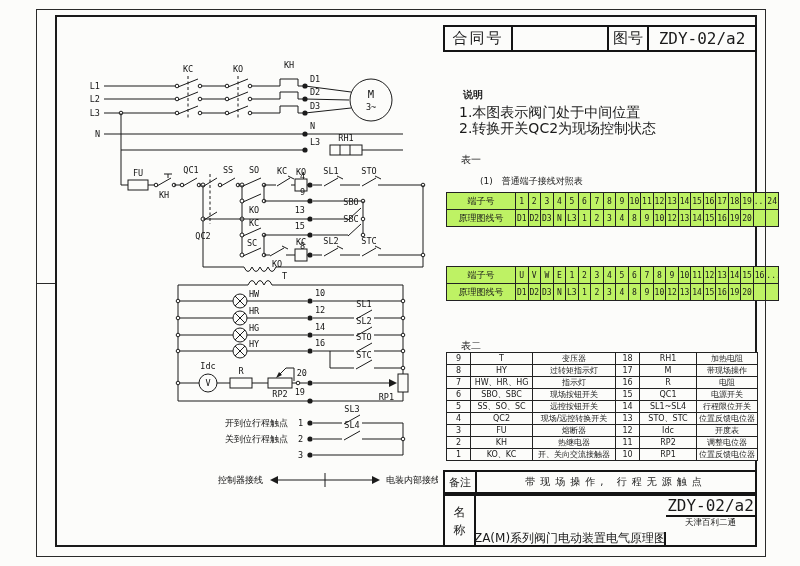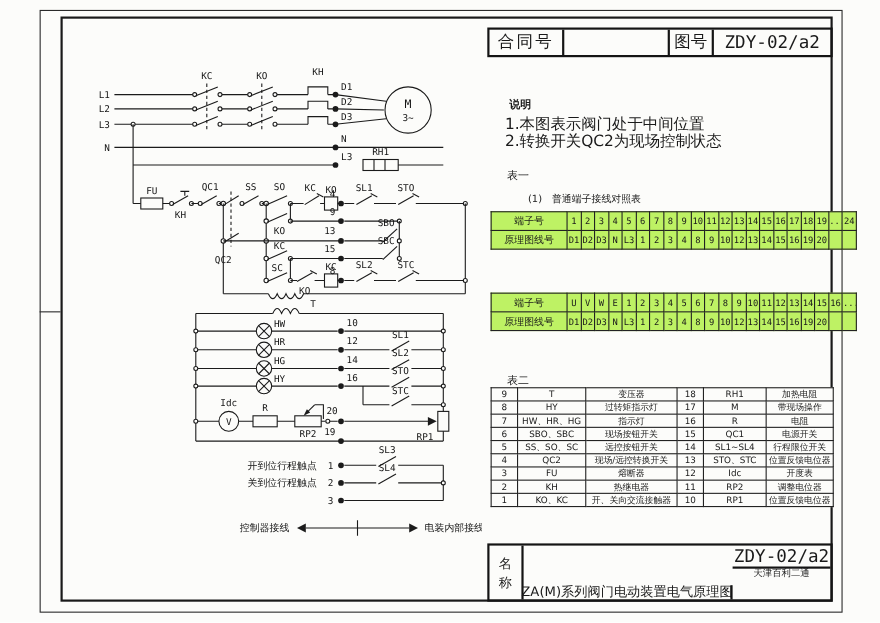--- a/index.html
+++ b/index.html
@@ -621,20 +621,24 @@
         <td>1</td>
         <td>KO、KC</td>
         <td>开、关向交流接触器</td>
         <td>10</td>
         <td>RP1</td>
         <td>位置反馈电位器</td>
       </tr>
     </tbody>
   </table>
 
+  <div class="remarks">
+    <div class="rlab">备注</div>
+    <div class="rval">带现场操作, 行程无源触点</div>
+  </div>
 
   <div class="tblock">
     <div class="nlab">
       <span>名</span>
       <span>称</span>
     </div>
     <div class="ttl">ZA(M)系列阀门电动装置电气原理图</div>
     <div class="rcol">
       <div class="code">ZDY-02/a2</div>
       <div class="comp-name">

